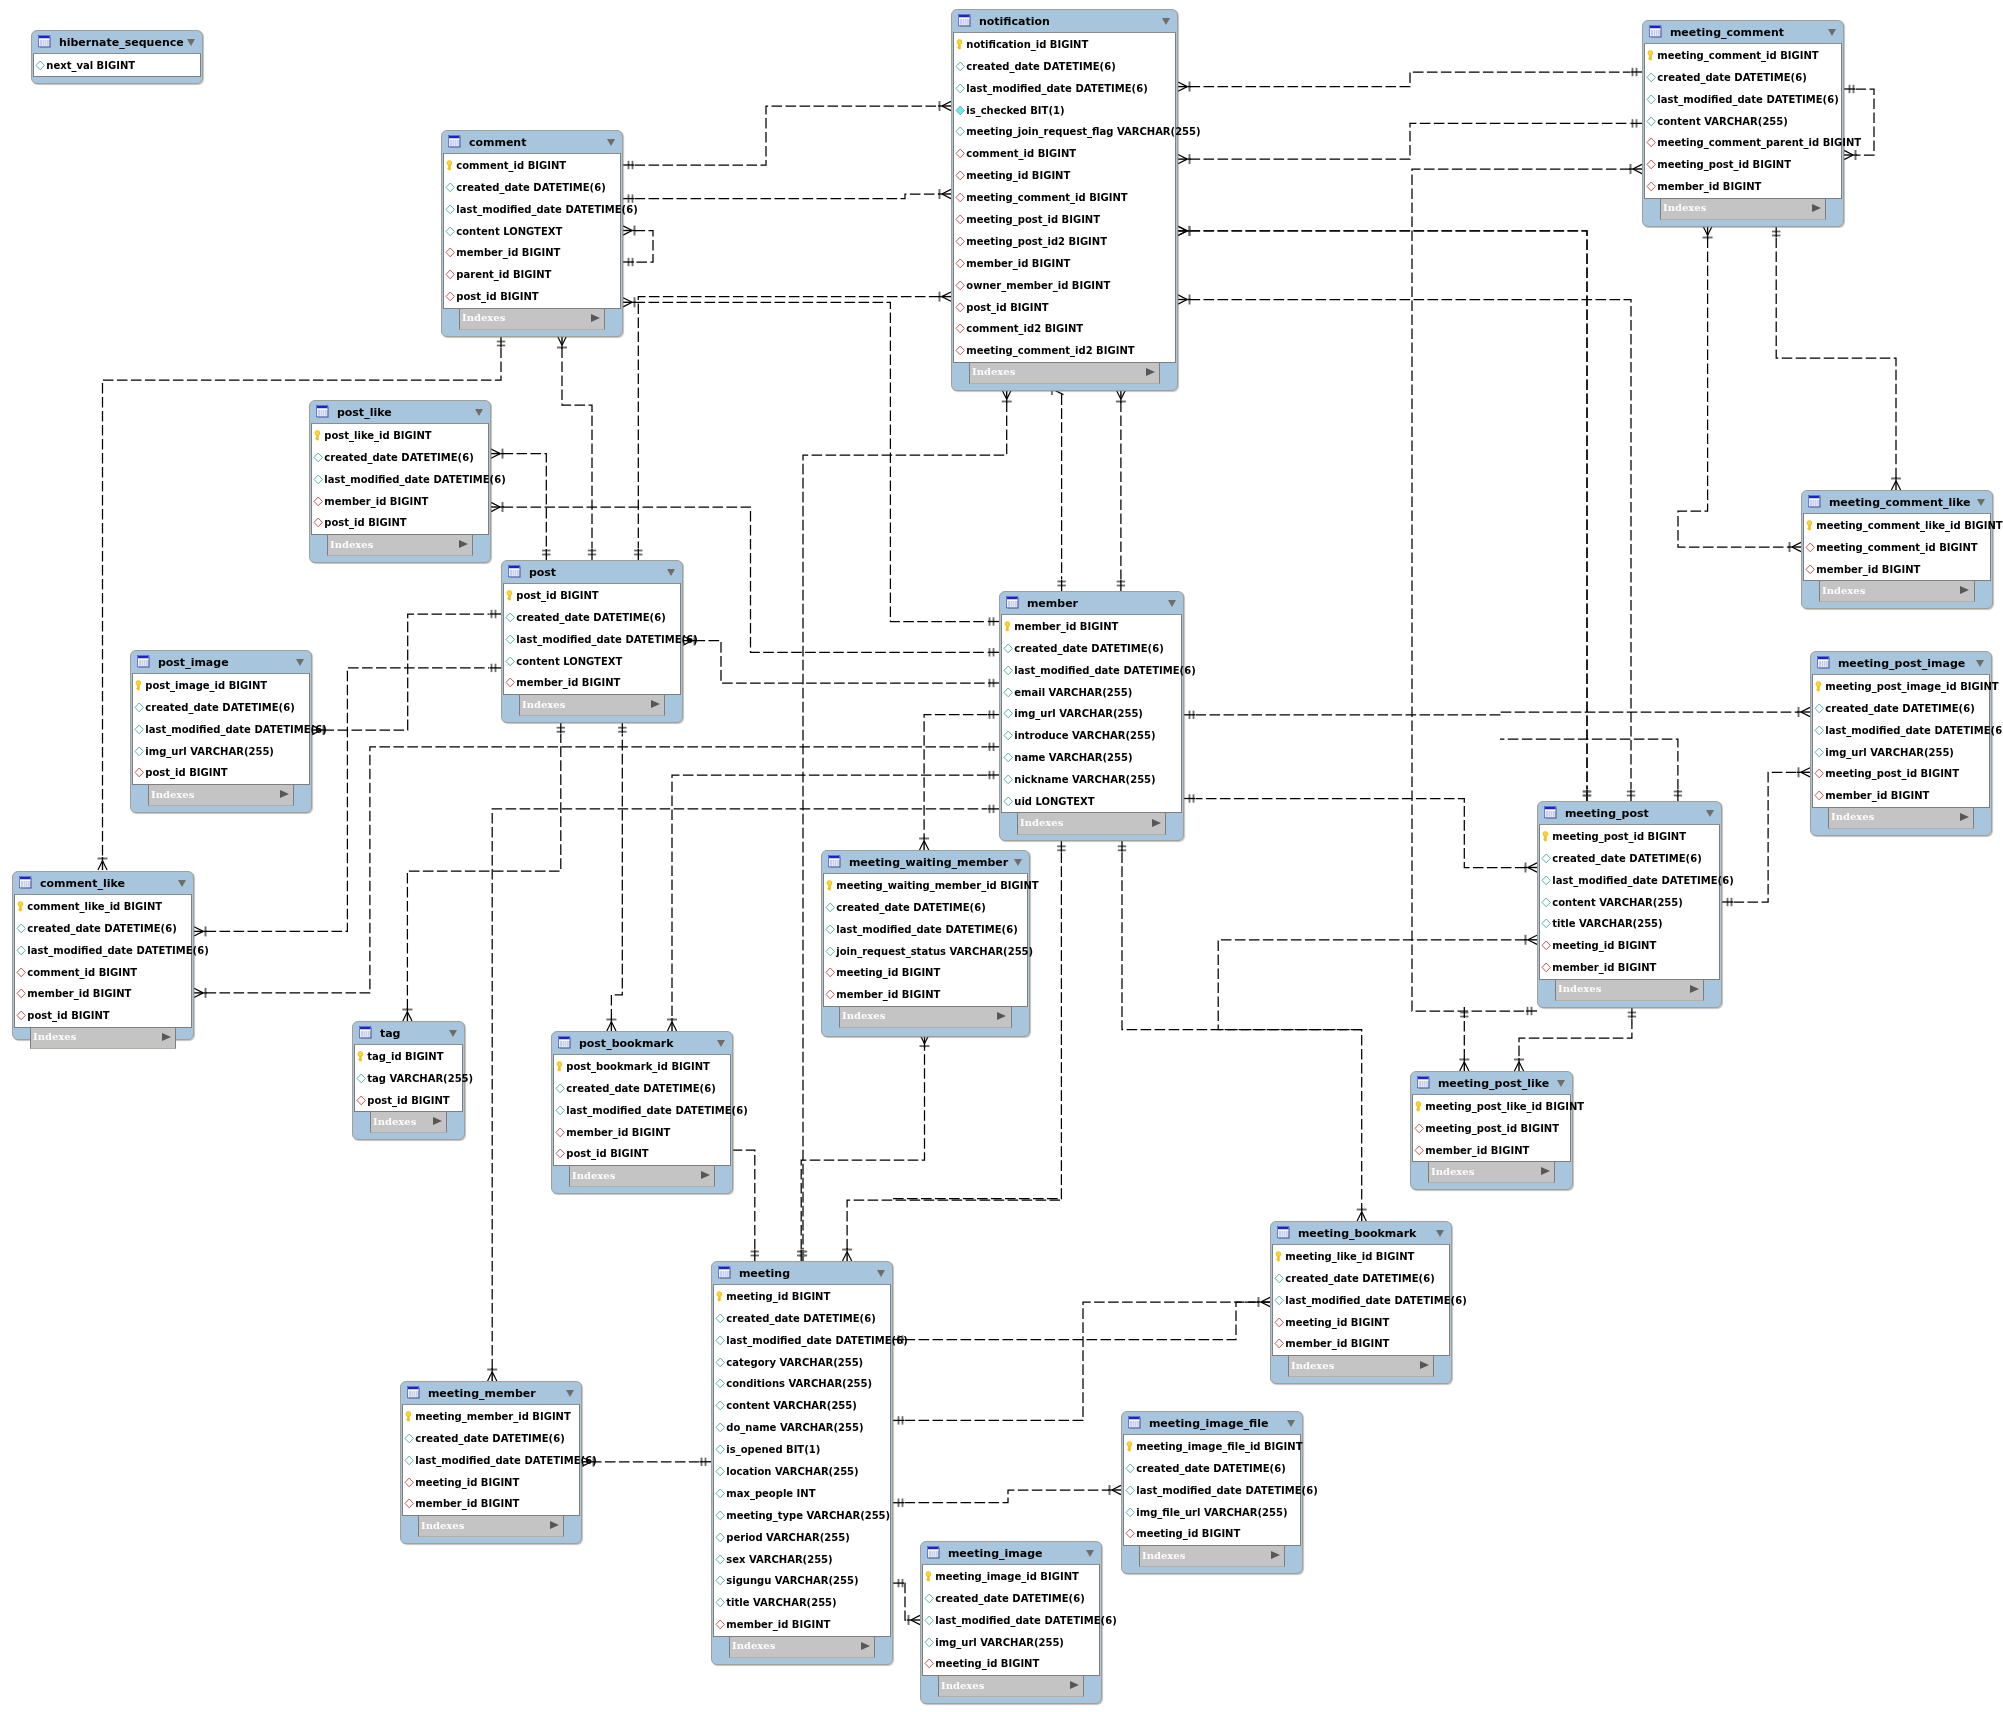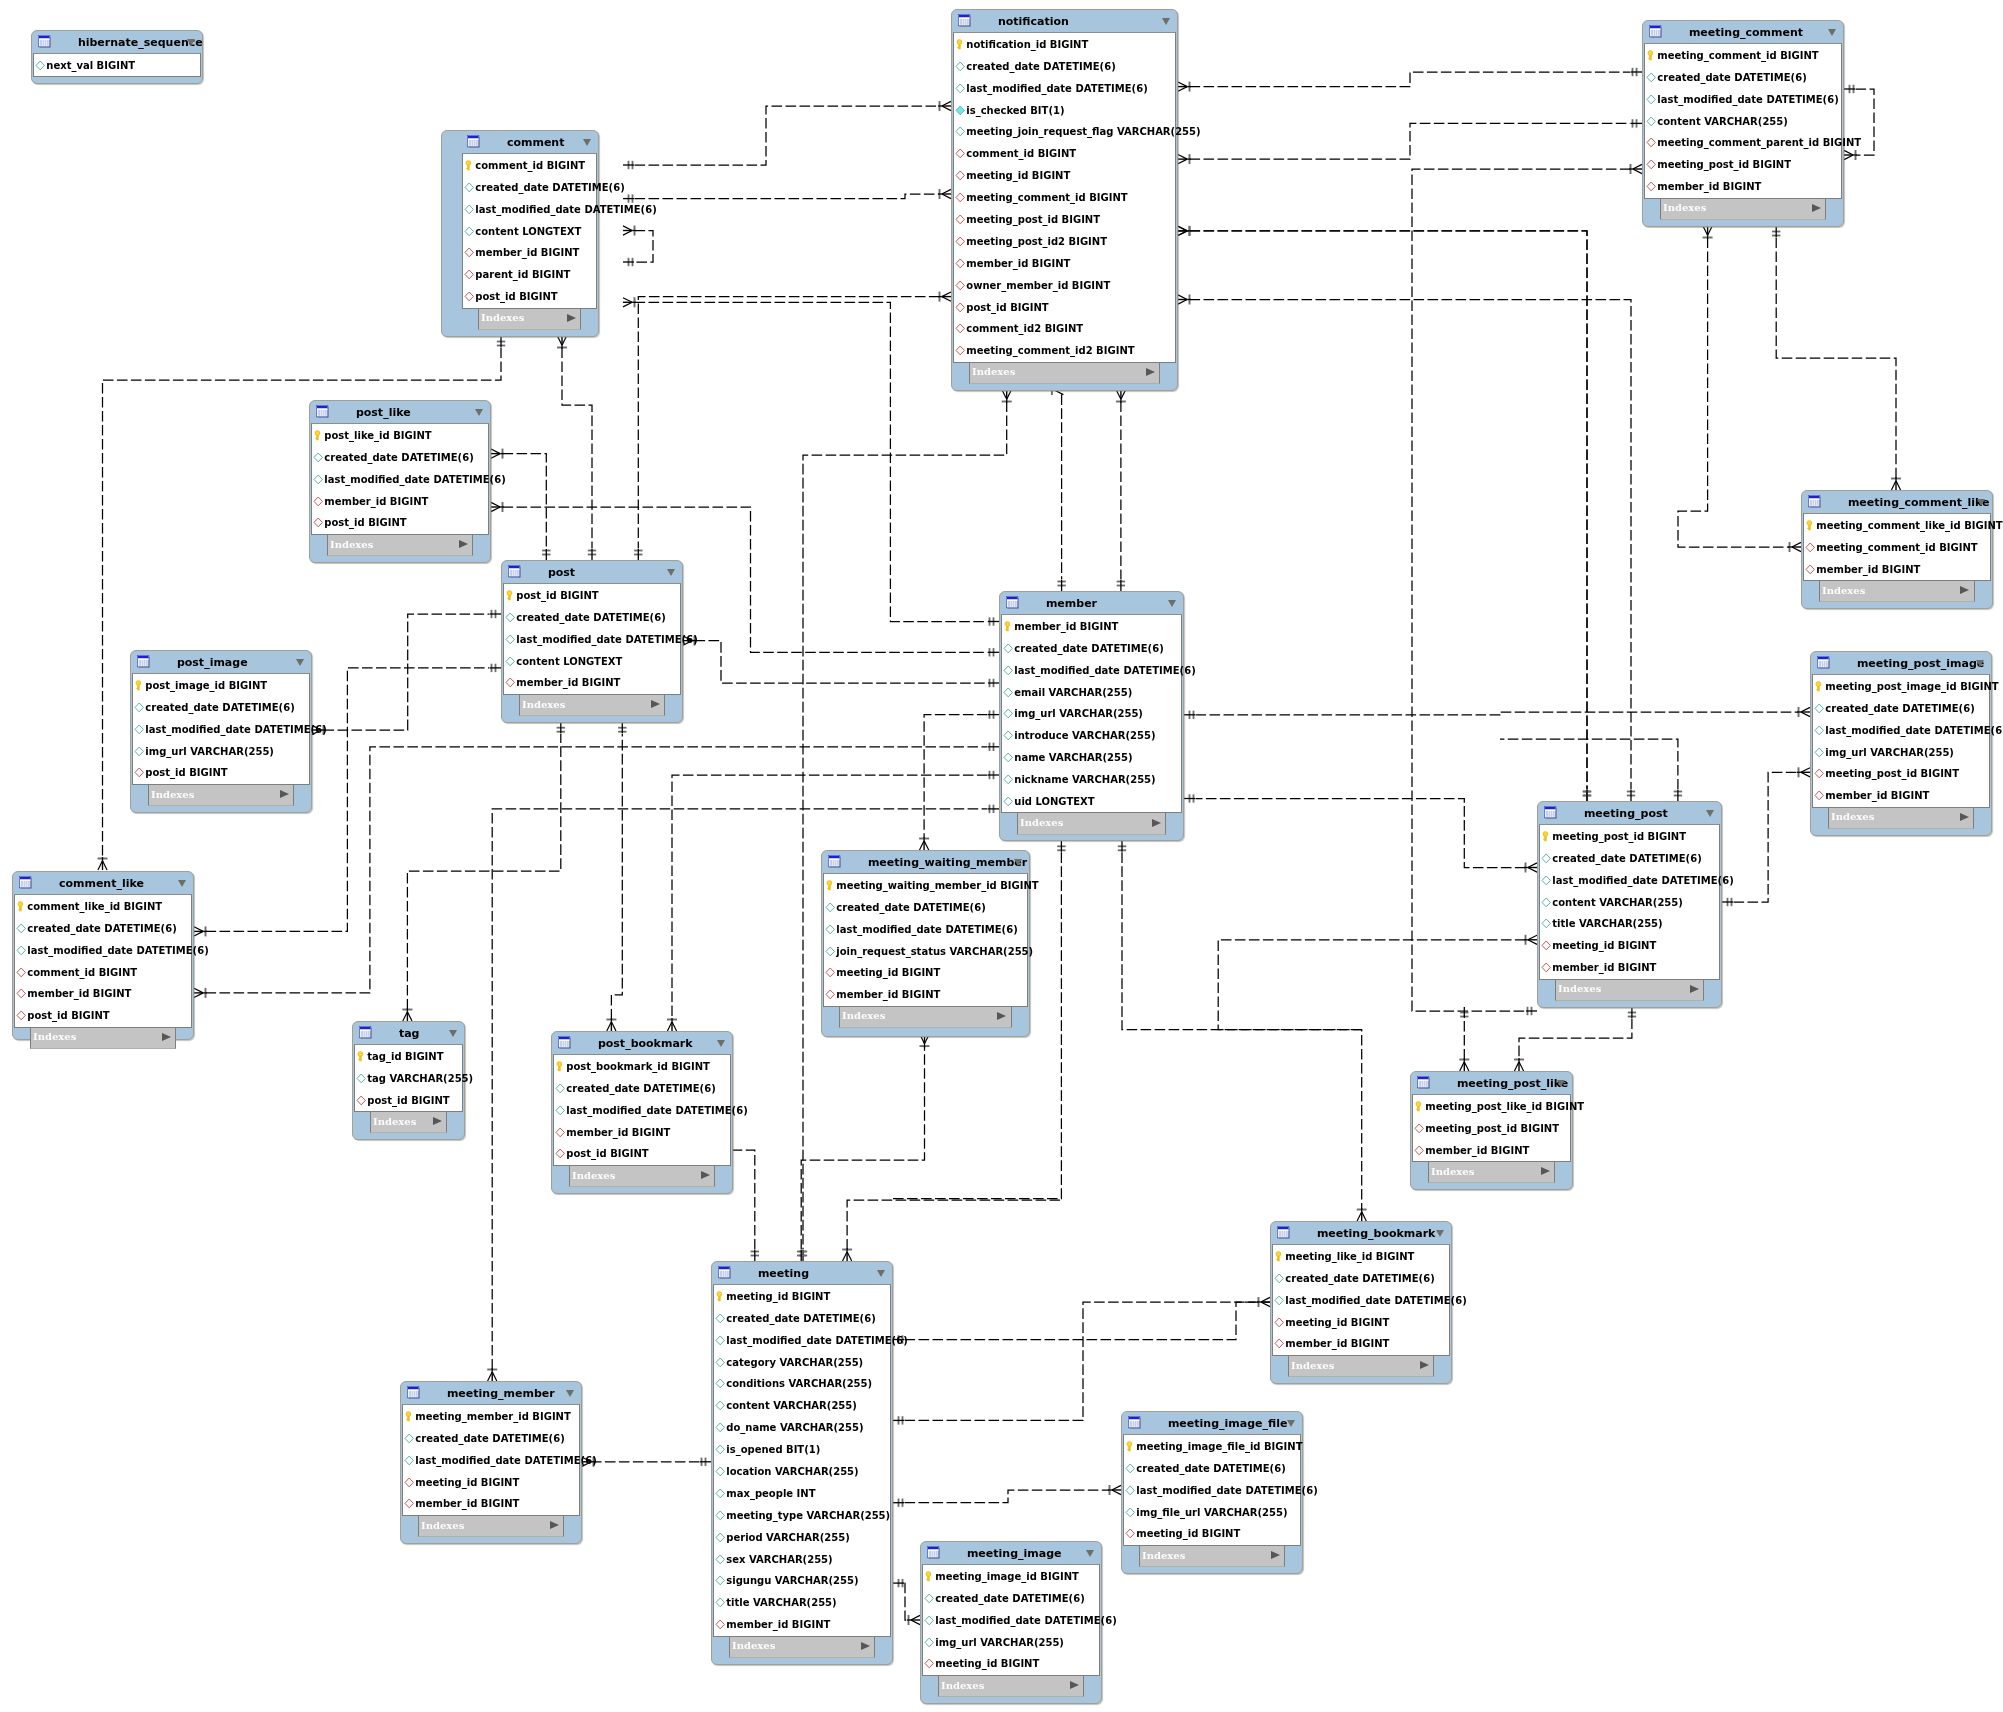--- a/index.html
+++ b/index.html
@@ -2,21 +2,21 @@
 <html><head>
 <meta charset="utf-8">
 <title>ER Diagram</title>
 <style>
   html,body{margin:0;padding:0;background:#ffffff;}
   #canvas{position:relative;width:2003px;height:1712px;background:#ffffff;overflow:hidden;
           font-family:"DejaVu Sans",sans-serif;-webkit-font-smoothing:none;}
   #links{position:absolute;left:0;top:0;width:2003px;height:1712px;pointer-events:none;}
   .tbl{position:absolute;box-sizing:border-box;background:#a7c5dd;border:1px solid #a0a099;
        border-radius:6px;box-shadow:1px 1px 1px rgba(120,120,116,0.45);}
-  .thdr{height:22.4px;display:flex;align-items:center;padding-left:5.5px;position:relative;gap:19px;}
+  .thdr{height:22.4px;display:flex;align-items:center;padding-left:5.5px;position:relative;}
   .ticon{width:14px;height:14px;flex:0 0 14px;margin-right:7.4px;position:relative;line-height:0;}
   .tname{font-size:11px;font-weight:bold;color:#000;white-space:nowrap;}
   .tcaret{position:absolute;right:6.6px;top:7.5px;width:0;height:0;
           border-left:4.3px solid transparent;border-right:4.3px solid transparent;border-top:7.7px solid #6e6e66;}
   .tcols{background:#ffffff;border:1px solid #7e7e7e;border-top-color:#8d8d8d;margin:0 1px;box-sizing:border-box;font-weight:bold;}
   .col{height:21.9px;display:flex;align-items:center;padding-left:0.8px;white-space:nowrap;}
   .cico{width:11.5px;height:11px;flex:0 0 11.5px;margin-right:0px;position:relative;line-height:0;}
   .ctxt{font-size:10px;color:#000;}
   .tidx{height:21.4px;background:#c4c4c4;border-left:1px solid #7e7e7e;border-right:1px solid #7e7e7e;
         border-bottom:1px solid #b0b0a8;
@@ -729,21 +729,21 @@
               <path d="M5.2 1.0 L9.4 5.4 L5.2 9.8 L1.0 5.4 Z" fill="none" stroke="#c0504d" stroke-width="0.95"></path>
             </svg></span>
           <span class="ctxt">member_id BIGINT</span>
         </div>
       </div>
       <div class="tidx">
         <span class="tidxt">Indexes</span>
         <span class="tidxc"></span>
       </div>
     </div>
-    <div class="tbl" style="left: 441px; top: 130px; width: 158px; height: 206.5px; padding-left: 19px;">
+    <div class="tbl" style="left: 441px; top: 130px; width: 182px; height: 206.5px;">
       <div class="thdr">
         <span class="ticon"><svg width="14" height="14" viewBox="0 0 14 14">
             <rect x="1.6" y="1.6" width="11.0" height="11.0" fill="#4a4a4a" opacity="0.65"></rect>
             <rect x="0.6" y="0.6" width="11.2" height="11.2" fill="#f7f9ff" stroke="#4452c8" stroke-width="0.7"></rect>
             <rect x="1.0" y="1.0" width="10.4" height="2.5" fill="#1c21d6"></rect>
             <rect x="1.0" y="3.5" width="10.4" height="1.4" fill="#ffffff"></rect>
             <g fill="#c4d0e8">
               <rect x="1.9" y="4.9" width="2.1" height="5.9"></rect>
               <rect x="4.6" y="4.9" width="1.4" height="5.9"></rect>
               <rect x="6.6" y="4.9" width="1.4" height="5.9"></rect>

